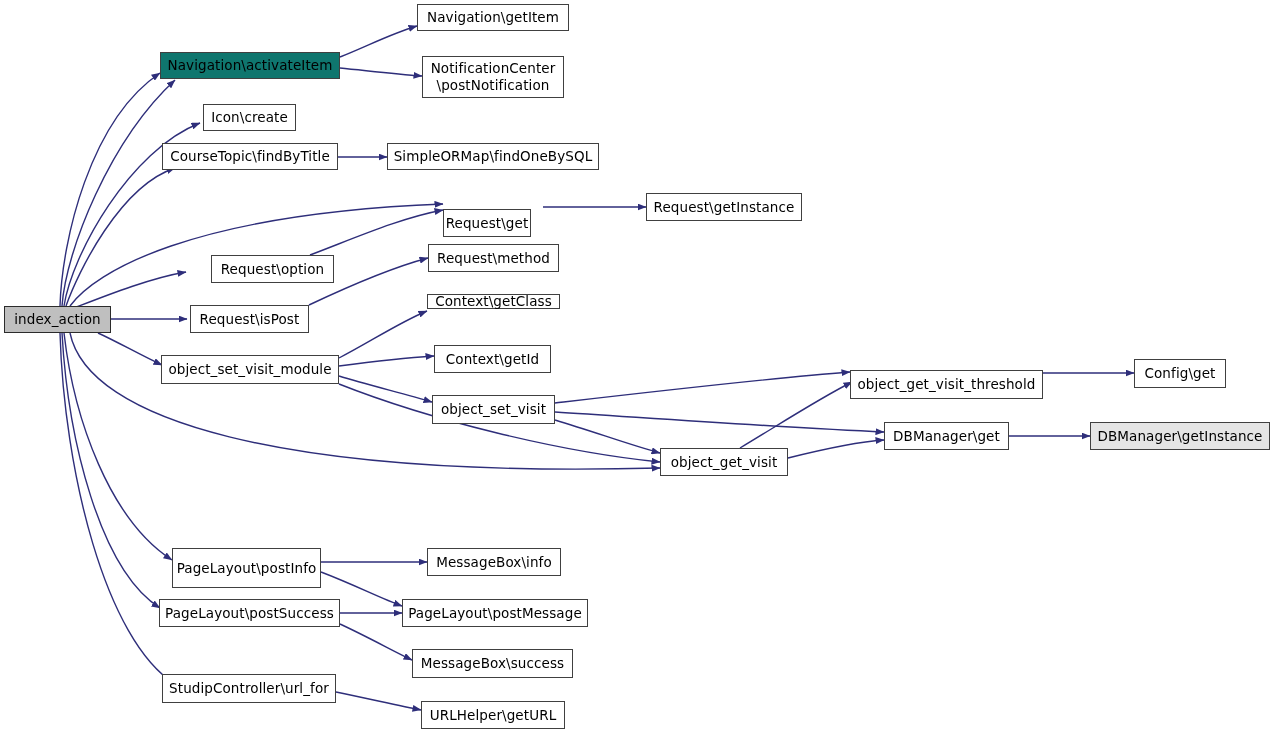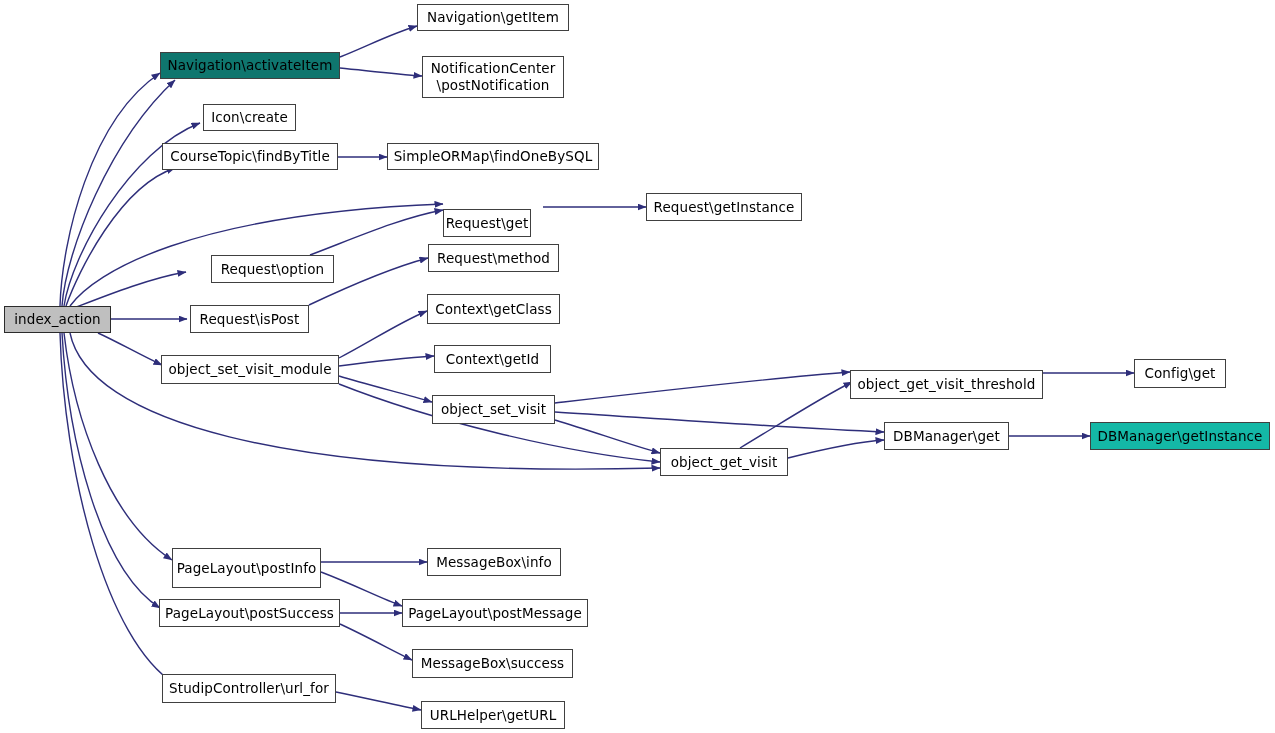--- a/index.html
+++ b/index.html
@@ -101,28 +101,28 @@
       <div class="node two-line" style="left: 422px; top: 56px; width: 142px; height: 42px; background: rgb(255, 255, 255); border-color: rgb(64, 64, 64);">NotificationCenter
 \postNotification</div>
       <div class="node" style="left: 203px; top: 104px; width: 93px; height: 27px; background: rgb(255, 255, 255); border-color: rgb(64, 64, 64);">Icon\create</div>
       <div class="node" style="left: 162px; top: 143px; width: 176px; height: 27px; background: rgb(255, 255, 255); border-color: rgb(64, 64, 64);">CourseTopic\findByTitle</div>
       <div class="node" style="left: 387px; top: 143px; width: 212px; height: 27px; background: rgb(255, 255, 255); border-color: rgb(64, 64, 64);">SimpleORMap\findOneBySQL</div>
       <div class="node" style="left: 443px; top: 193px; width: 88px; height: 28px; background: rgb(255, 255, 255); border-color: rgb(64, 64, 64); margin-top: 16px;">Request\get</div>
       <div class="node" style="left: 646px; top: 193px; width: 156px; height: 28px; background: rgb(255, 255, 255); border-color: rgb(64, 64, 64);">Request\getInstance</div>
       <div class="node" style="left: 187px; top: 255px; width: 123px; height: 28px; background: rgb(255, 255, 255); border-color: rgb(64, 64, 64); margin-left: 24px;">Request\option</div>
       <div class="node" style="left: 428px; top: 244px; width: 131px; height: 28px; background: rgb(255, 255, 255); border-color: rgb(64, 64, 64);">Request\method</div>
       <div class="node" style="left: 190px; top: 305px; width: 119px; height: 28px; background: rgb(255, 255, 255); border-color: rgb(64, 64, 64);">Request\isPost</div>
-      <div class="node" style="left: 427px; top: 294px; width: 133px; height: 30px; background: rgb(255, 255, 255); border-color: rgb(64, 64, 64);">Context\getClass</div>
+      <div class="node" style="left: 427px; top: 294px; width: 133px; height: 15px; background: rgb(255, 255, 255); border-color: rgb(64, 64, 64);">Context\getClass</div>
       <div class="node" style="left: 161px; top: 355px; width: 178px; height: 29px; background: rgb(255, 255, 255); border-color: rgb(64, 64, 64);">object_set_visit_module</div>
       <div class="node" style="left: 434px; top: 345px; width: 117px; height: 28px; background: rgb(255, 255, 255); border-color: rgb(64, 64, 64);">Context\getId</div>
       <div class="node" style="left: 432px; top: 395px; width: 123px; height: 29px; background: rgb(255, 255, 255); border-color: rgb(64, 64, 64);">object_set_visit</div>
       <div class="node" style="left: 850px; top: 359px; width: 193px; height: 29px; background: rgb(255, 255, 255); border-color: rgb(64, 64, 64); margin-top: 11px;">object_get_visit_threshold</div>
       <div class="node" style="left: 1134px; top: 359px; width: 92px; height: 29px; background: rgb(255, 255, 255); border-color: rgb(64, 64, 64);">Config\get</div>
       <div class="node" style="left: 884px; top: 422px; width: 125px; height: 28px; background: rgb(255, 255, 255); border-color: rgb(64, 64, 64);">DBManager\get</div>
-      <div class="node" style="left: 1090px; top: 422px; width: 180px; height: 28px; background: #14b8a6; border-color: rgb(64, 64, 64);">DBManager\getInstance</div>
+      <div class="node" style="left: 1090px; top: 422px; width: 180px; height: 28px; background: #e5e5e5; border-color: rgb(64, 64, 64);">DBManager\getInstance</div>
       <div class="node" style="left: 660px; top: 448px; width: 128px; height: 28px; background: rgb(255, 255, 255); border-color: rgb(64, 64, 64);">object_get_visit</div>
       <div class="node" style="left: 172px; top: 548px; width: 149px; height: 40px; background: rgb(255, 255, 255); border-color: rgb(64, 64, 64);">PageLayout\postInfo</div>
       <div class="node" style="left: 427px; top: 548px; width: 134px; height: 28px; background: rgb(255, 255, 255); border-color: rgb(64, 64, 64);">MessageBox\info</div>
       <div class="node" style="left: 159px; top: 599px; width: 181px; height: 28px; background: rgb(255, 255, 255); border-color: rgb(64, 64, 64);">PageLayout\postSuccess</div>
       <div class="node" style="left: 402px; top: 599px; width: 186px; height: 28px; background: rgb(255, 255, 255); border-color: rgb(64, 64, 64);">PageLayout\postMessage</div>
       <div class="node" style="left: 412px; top: 649px; width: 161px; height: 29px; background: rgb(255, 255, 255); border-color: rgb(64, 64, 64);">MessageBox\success</div>
       <div class="node" style="left: 162px; top: 674px; width: 174px; height: 29px; background: rgb(255, 255, 255); border-color: rgb(64, 64, 64);">StudipController\url_for</div>
       <div class="node" style="left: 421px; top: 701px; width: 144px; height: 28px; background: rgb(255, 255, 255); border-color: rgb(64, 64, 64);">URLHelper\getURL</div>
     </div>
 </div>

